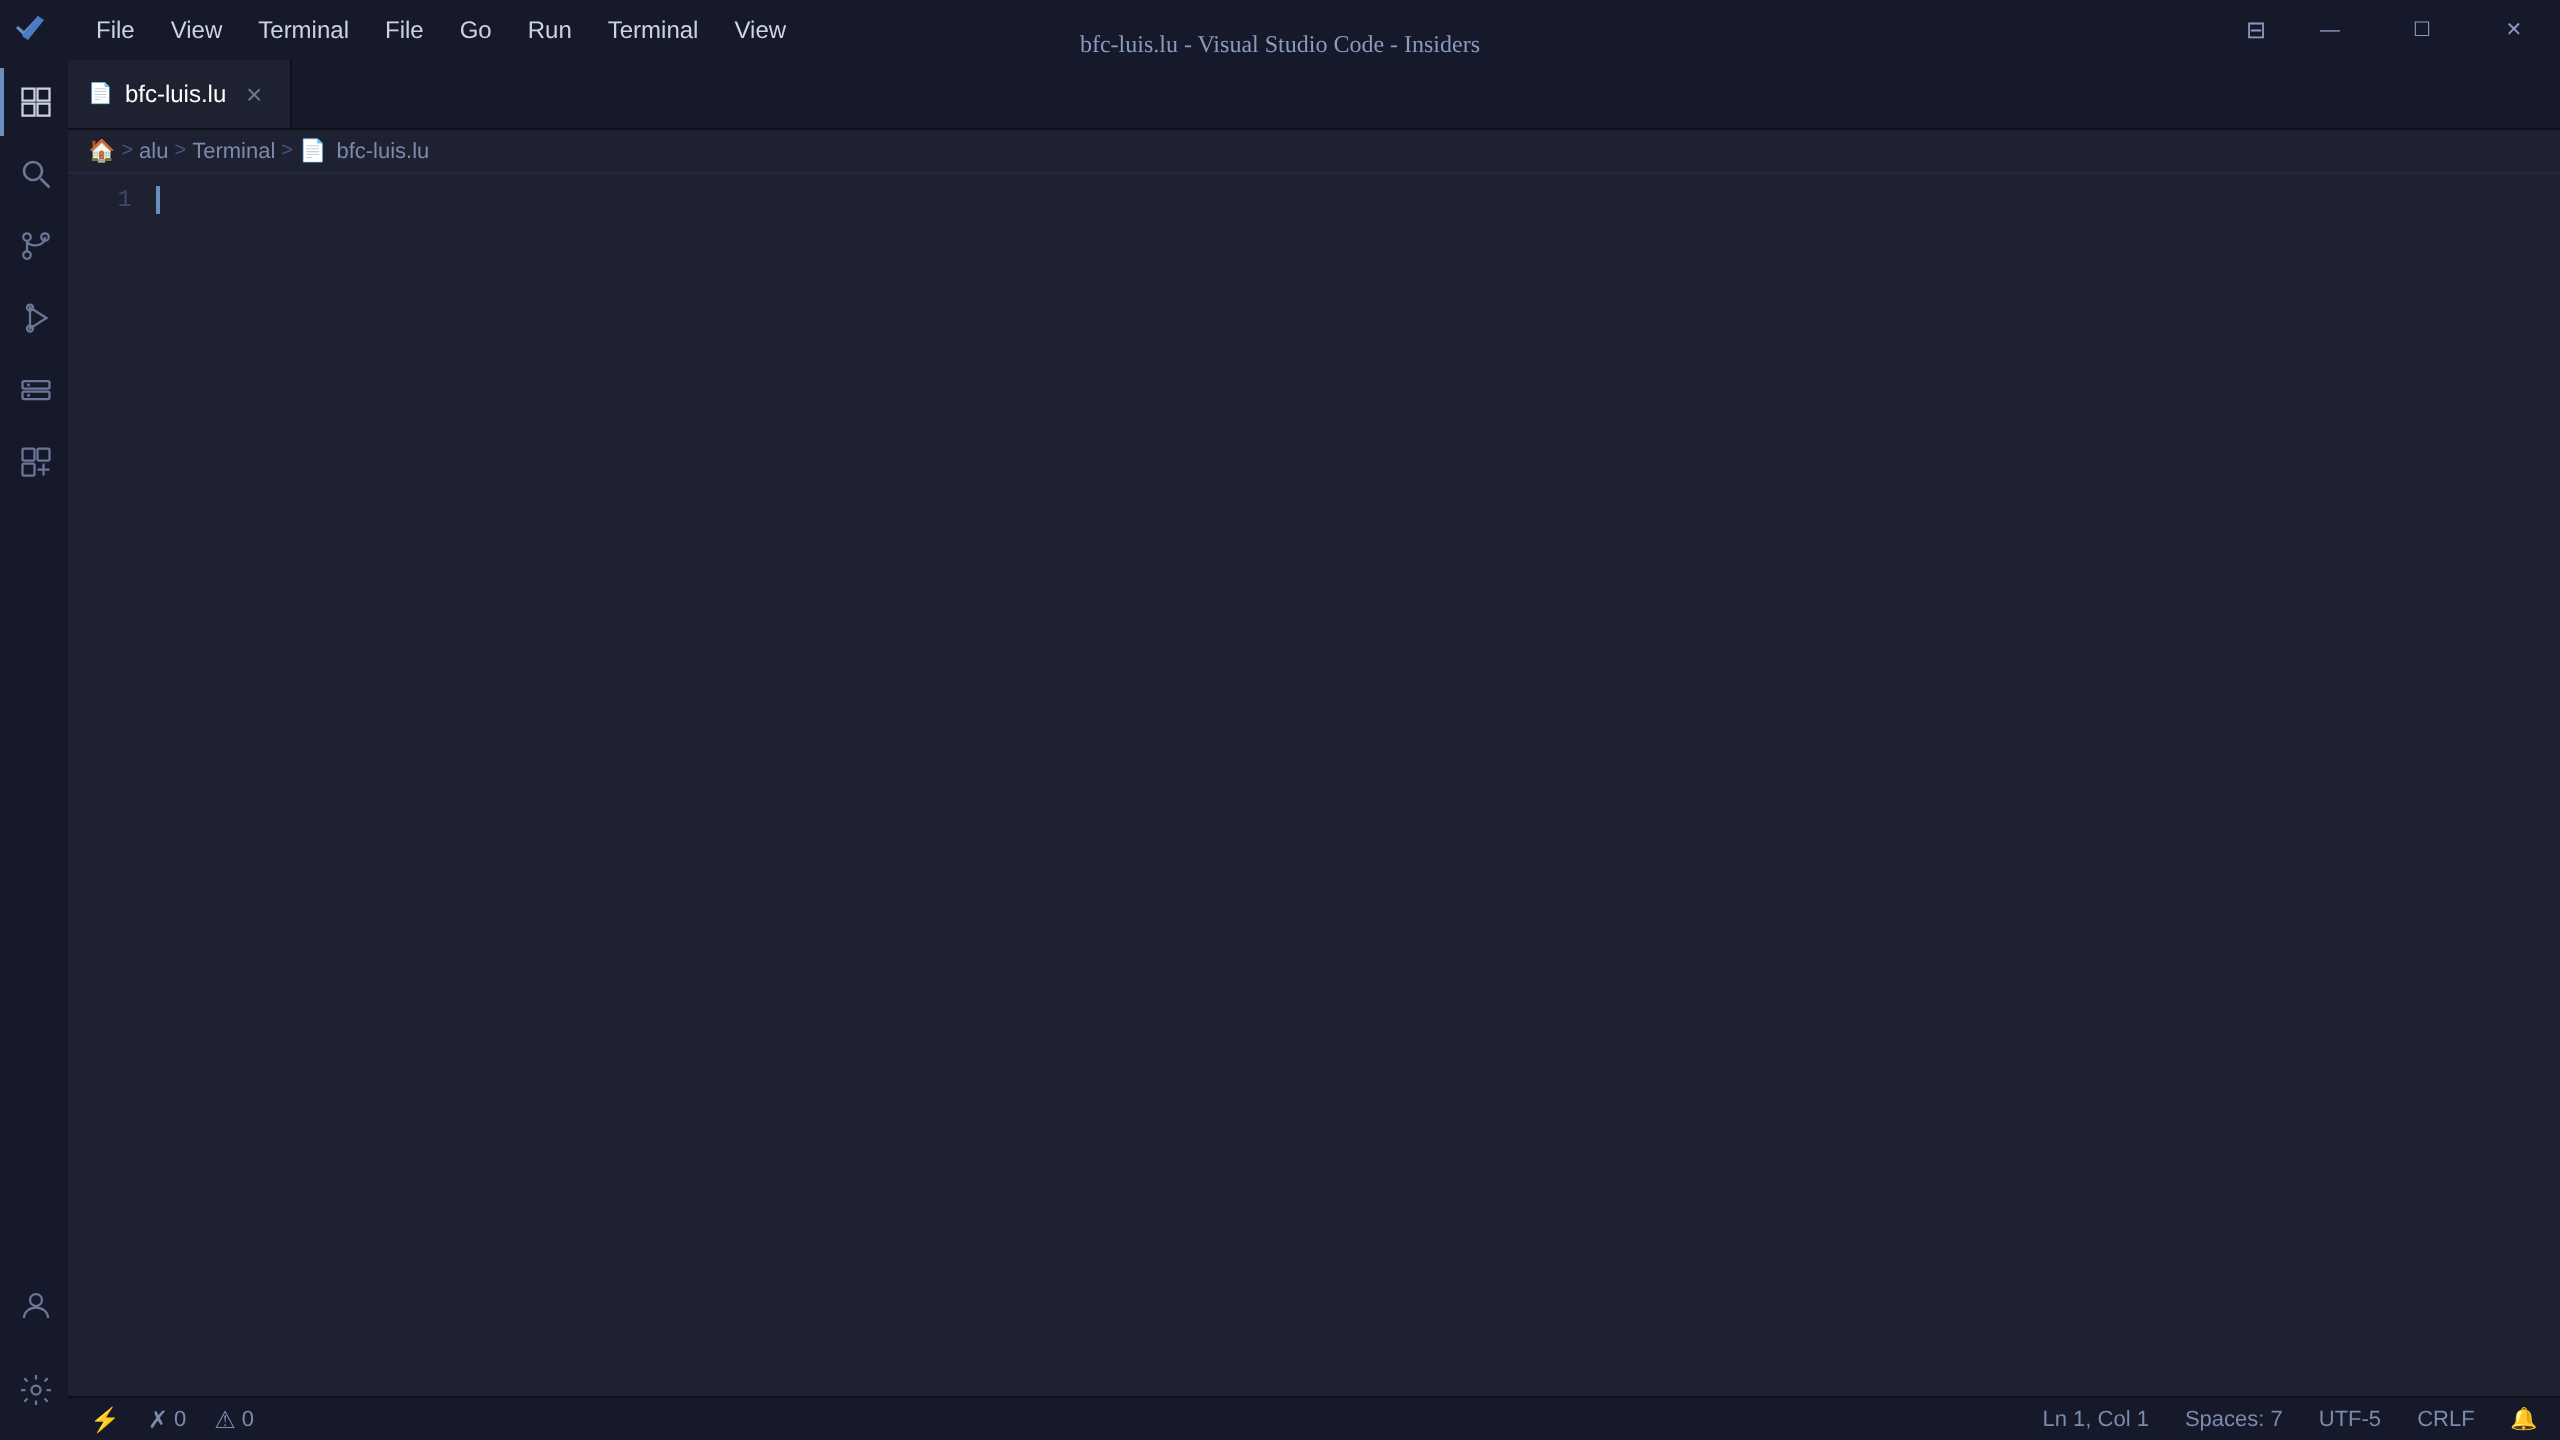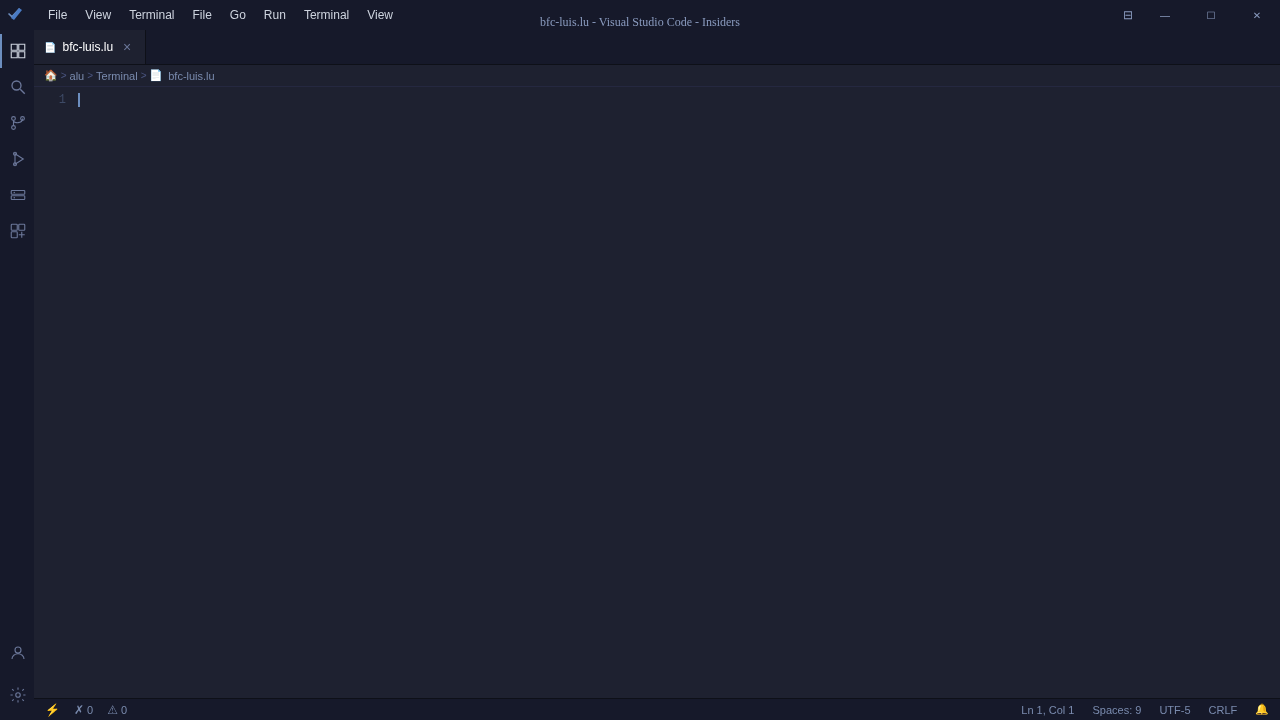--- a/index.html
+++ b/index.html
@@ -419,21 +419,21 @@
         <div class="status-item">
           <span class="status-icon">⚠</span>
           <span>0</span>
         </div>
       </div>
       <div class="status-right">
         <div class="status-item">
           <span>Ln 1, Col 1</span>
         </div>
         <div class="status-item">
-          <span>Spaces: 9</span>
+          <span>Spaces: 7</span>
         </div>
         <div class="status-item">
           <span>UTF-5</span>
         </div>
         <div class="status-item">
           <span>CRLF</span>
         </div>
         <div class="status-item">
           <span>🔔</span>
         </div>

